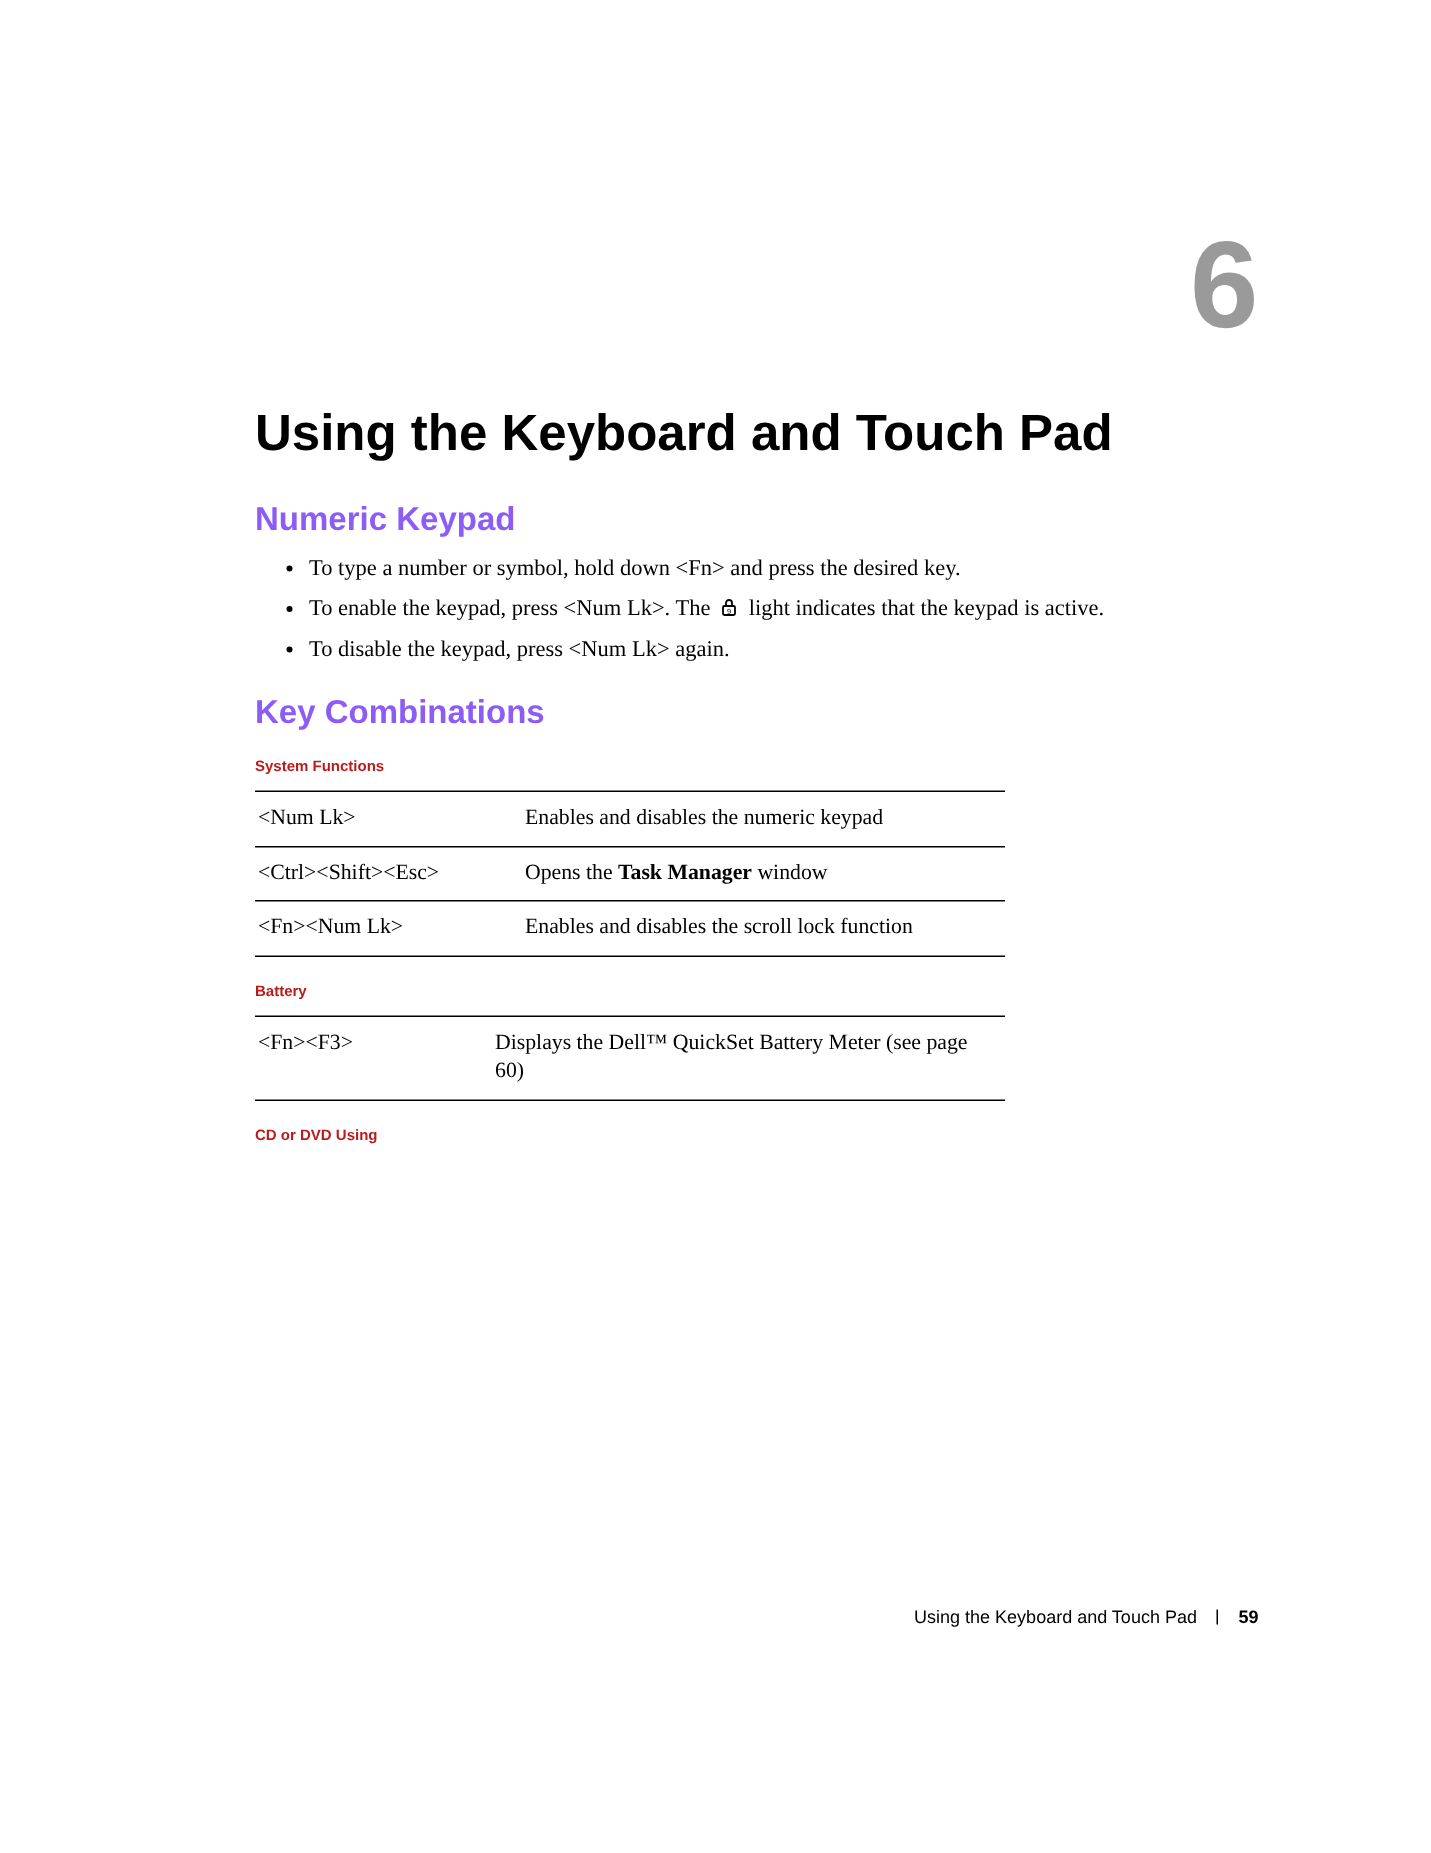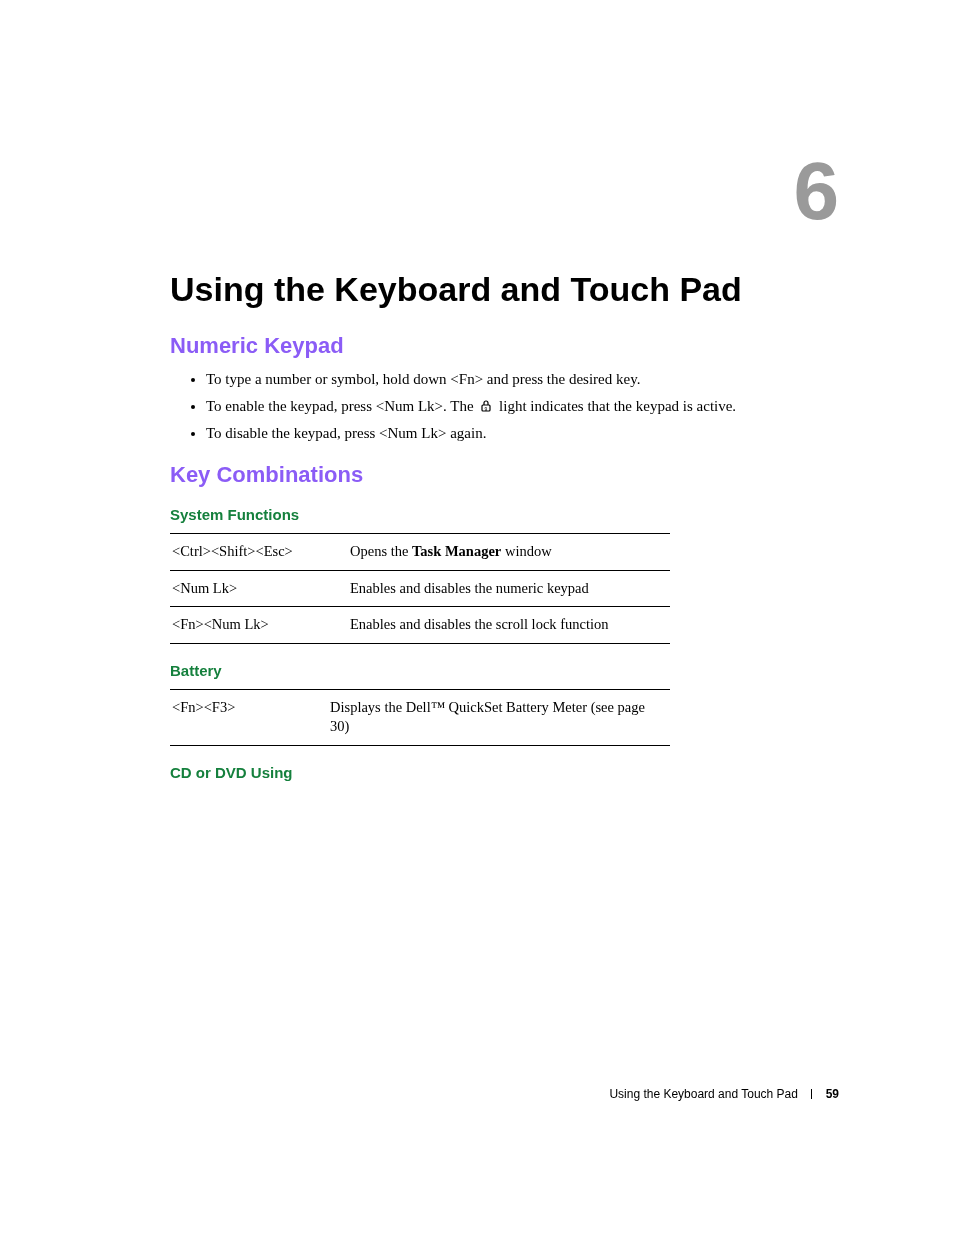--- a/index.html
+++ b/index.html
@@ -36,22 +36,22 @@
   h2.section {
     font-family: Arial, Helvetica, sans-serif;
     font-weight: 700;
     font-size: 22px;
     color: #8b5cf6;
     margin: 18px 0 10px 0;
   }
   h3.subsection {
     font-family: Arial, Helvetica, sans-serif;
     font-weight: 700;
-    font-size: 15px;
-    color: #15803d;
+    font-size: 10px;
+    color: #b91c1c;
     margin: 18px 0 10px 0;
   }
   p.body, li.body {
     font-size: 15px;
     line-height: 1.4;
   }
   p.body { margin: 4px 0 8px 0; }
   ul {
     margin: 8px 0 14px 0;
     padding-left: 36px;
@@ -80,21 +80,21 @@
     vertical-align: top;
     line-height: 1.35;
   }
   table.kc tr { border-bottom: 1px solid #000; }
   table.kc tr:first-child { border-top: 1px solid #000; }
   table.kc td:first-child { width: 170px; }
   table.kc.narrow td:first-child { width: 150px; }
   .bold { font-weight: 700; }
   .footer {
     position: absolute;
-    bottom: 134px;
+    bottom: 150px;
     right: 115px;
     font-size: 12px;
     font-family: Arial, Helvetica, sans-serif;
     color: #000;
   }
   .footer .sep {
     display: inline-block;
     width: 1px;
     height: 10px;
     background: #000;
@@ -131,43 +131,43 @@
     <li class="body">To disable the keypad, press &lt;Num Lk&gt; again.</li>
   </ul>
 
   <h2 class="section">Key Combinations</h2>
 
   <h3 class="subsection">System Functions</h3>
 
   <table class="kc">
     <tbody>
         <tr>
+      <td>&lt;Num Lk&gt;</td>
+      <td>Enables and disables the numeric keypad</td>
+    </tr>
+    <tr>
       <td>&lt;Ctrl&gt;&lt;Shift&gt;&lt;Esc&gt;</td>
       <td>
         <span>Opens the </span><span class="bold">Task Manager</span><span> window</span>
       </td>
-    </tr>
-    <tr>
-      <td>&lt;Num Lk&gt;</td>
-      <td>Enables and disables the numeric keypad</td>
     </tr>
     <tr>
       <td>&lt;Fn&gt;&lt;Num Lk&gt;</td>
       <td>Enables and disables the scroll lock function</td>
     </tr>
   </tbody>
     </table>
 
   <h3 class="subsection">Battery</h3>
 
   <table class="kc narrow">
     <tbody>
         <tr>
       <td>&lt;Fn&gt;&lt;F3&gt;</td>
-      <td>Displays the Dell™ QuickSet Battery Meter (see page 30)</td>
+      <td>Displays the Dell™ QuickSet Battery Meter (see page 60)</td>
     </tr>
   </tbody>
     </table>
 
   <h3 class="subsection">CD or DVD Using</h3>
 
 
   <div class="footer">
     <span>Using the Keyboard and Touch Pad</span>
     <span class="sep"></span>

